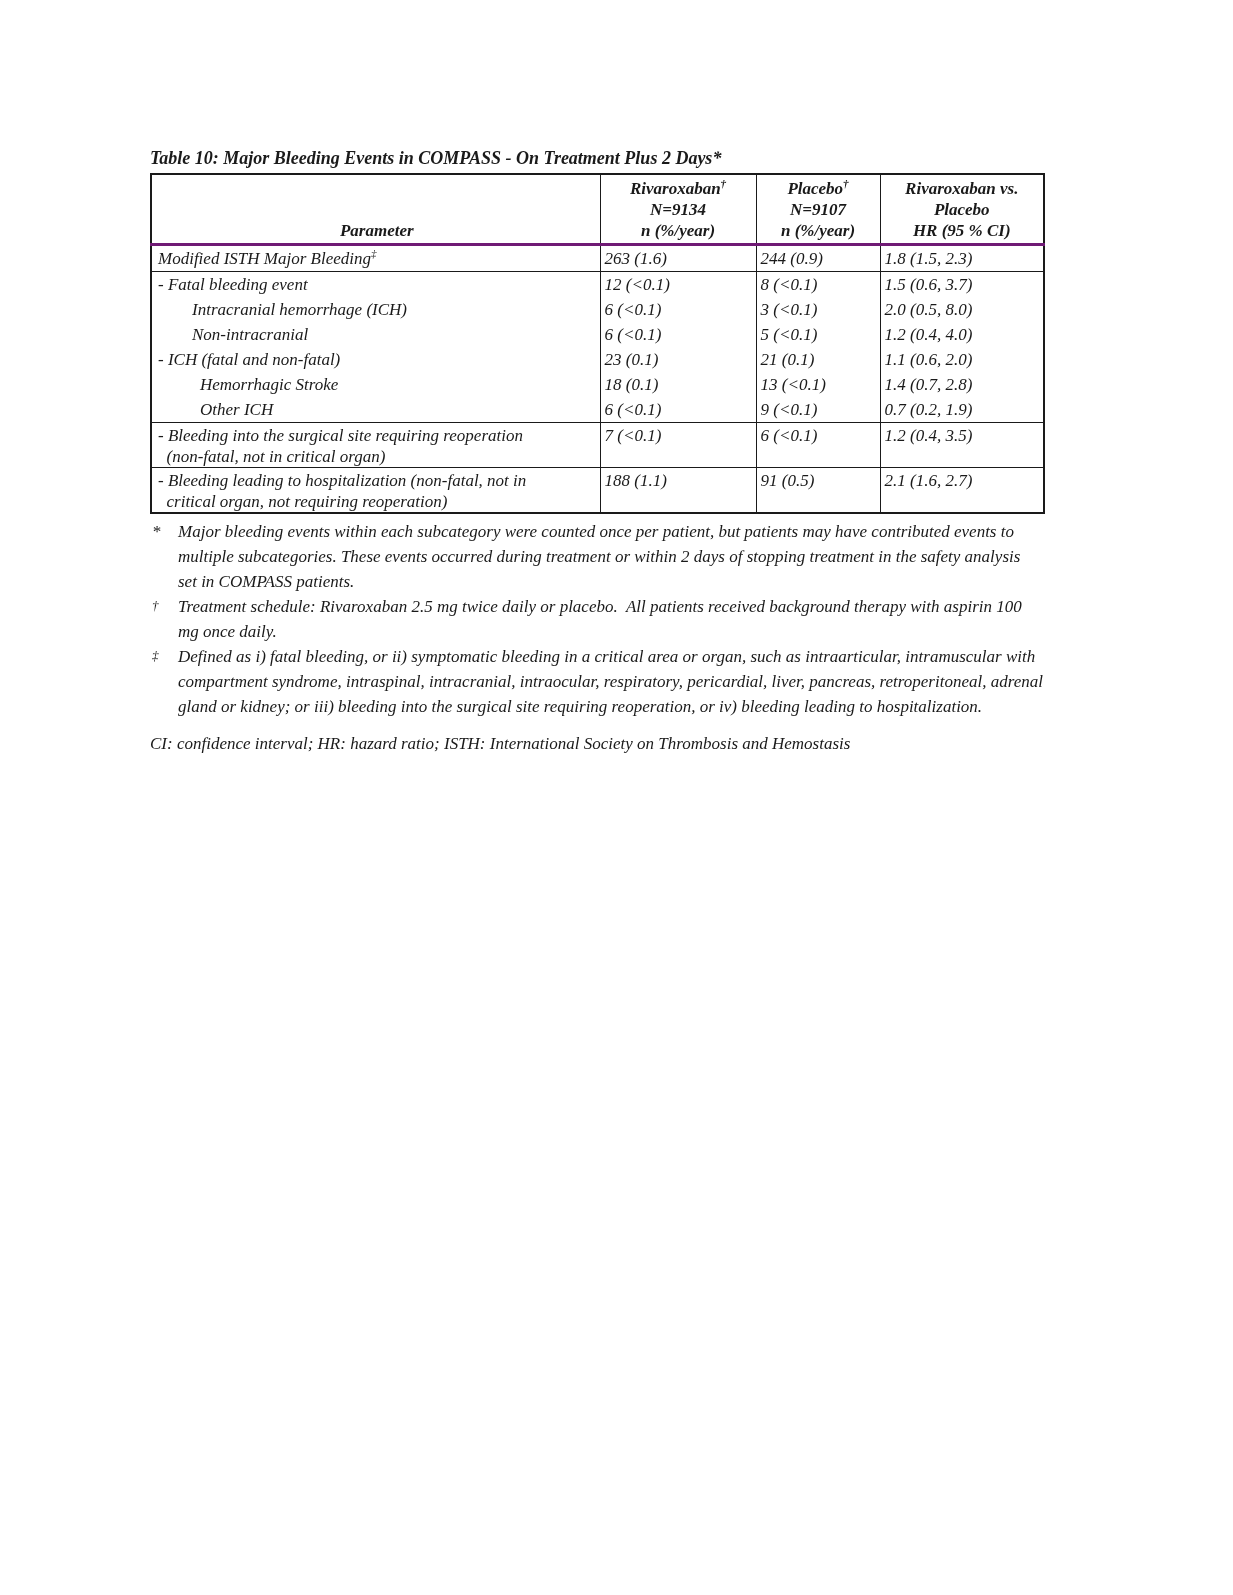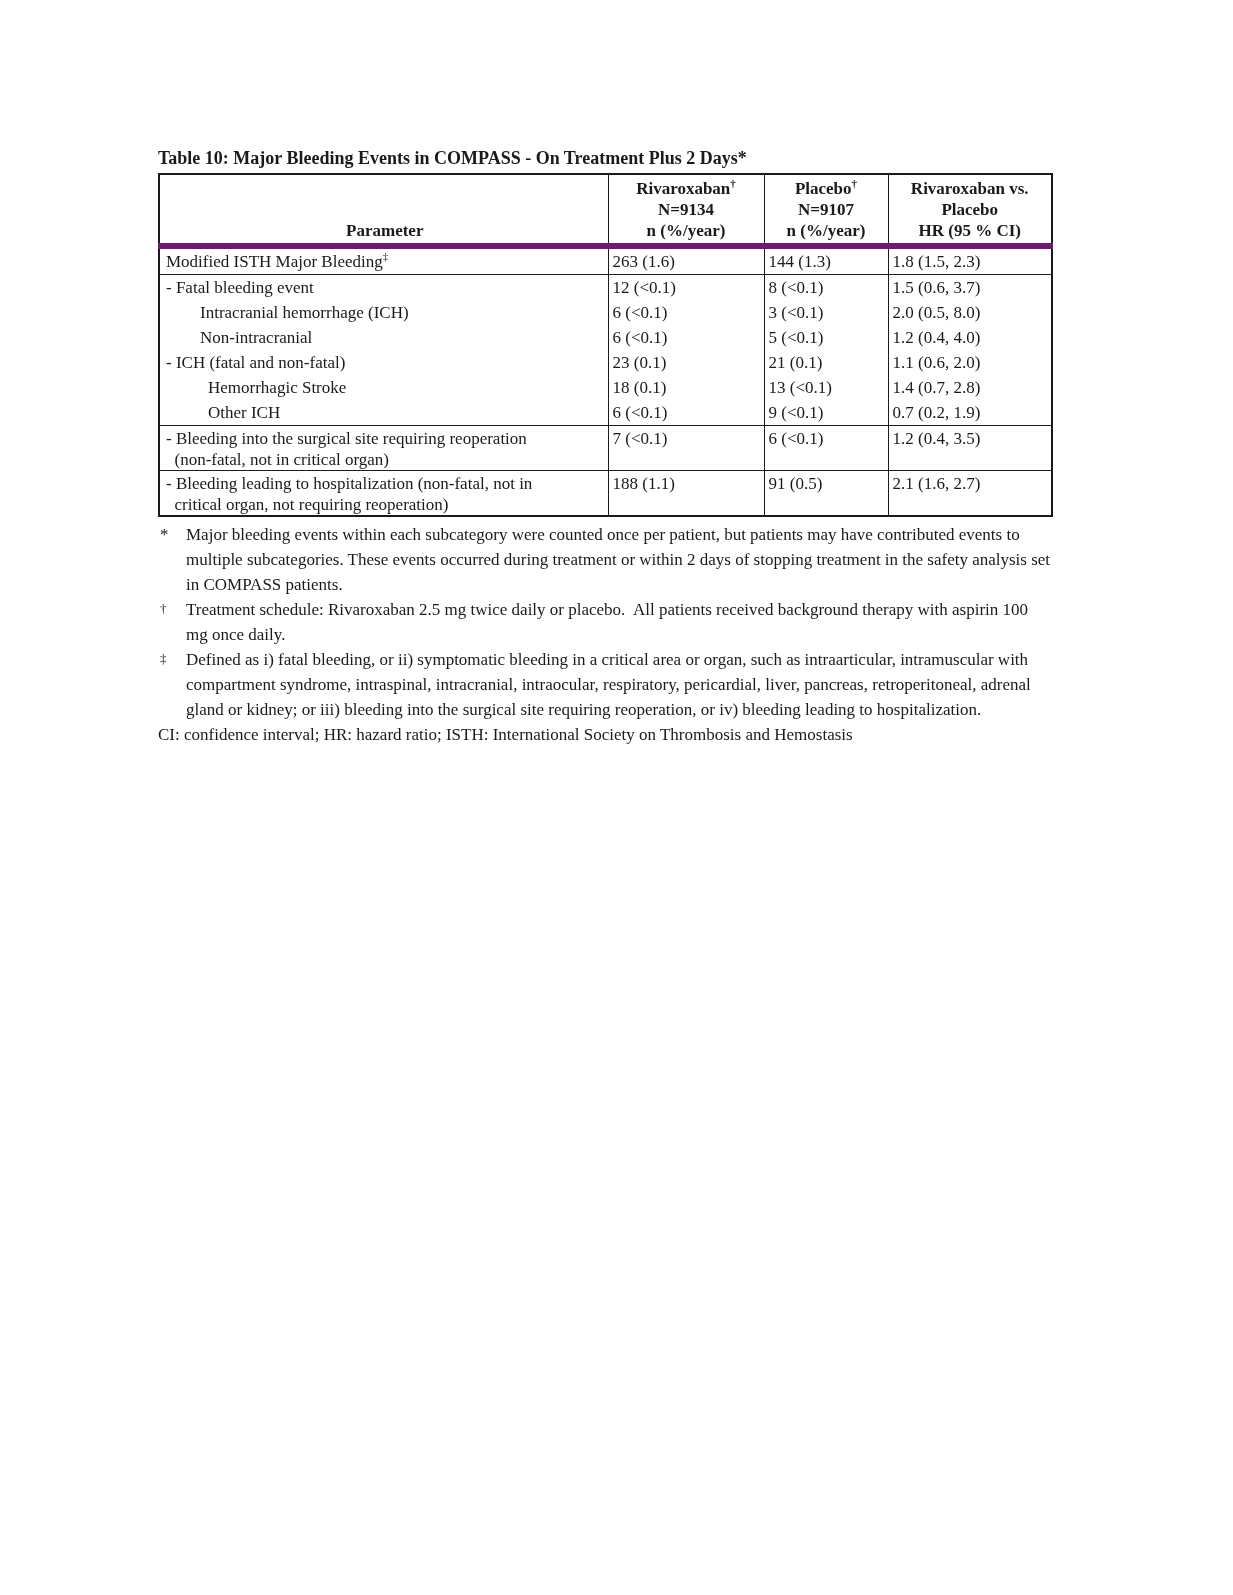--- a/index.html
+++ b/index.html
@@ -8,23 +8,24 @@
     position: relative;
     width: 1233px;
     height: 1595px;
     background: #ffffff;
     font-family: "Liberation Serif", "DejaVu Serif", serif;
     color: #1a1a1a;
     overflow: hidden;
   }
   .content {
     position: absolute;
-    left: 158px;
+    left: 150px;
     top: 147px;
     width: 893px;
+    font-style: italic;
   }
   .doc-title {
     font-size: 18px;
     font-weight: bold;
     line-height: 22px;
     margin-bottom: 4px;
     white-space: nowrap;
   }
   table.data-table {
     border-collapse: collapse;
@@ -34,21 +35,21 @@
     line-height: 21px;
     border: 2px solid #1a1a1a;
   }
   table.data-table th,
   table.data-table td {
     border-left: 1px solid #1a1a1a;
     border-right: 1px solid #1a1a1a;
     vertical-align: top;
   }
   table.data-table thead th {
-    border-bottom: 6px solid #701a75;
+    border-bottom: 3px solid #701a75;
     font-weight: bold;
     vertical-align: bottom;
     padding: 3px 4px 2px 4px;
     margin-top: 24px;
   }
   th.param-h { text-align: center; padding-left: 6px !important; }
   th.col-h { text-align: center; }
   th.col-h .hline { display: block; }
   td.param {
     text-align: left;
@@ -64,21 +65,21 @@
   sup { font-size: 11px; line-height: 0; }
   .footnotes { margin-top: 5px; font-size: 17px; line-height: 25px; }
   .footnote { display: flex; }
   .fsym {
     flex: none;
     width: 28px;
     padding-left: 2px;
   }
   .fsym.raised { font-size: 13px; position: relative; top: -1px; }
   .ftext { flex: 1; white-space: pre-wrap; }
-  .abbrev-line { margin-top: 0px; }
+  .abbrev-line { margin-top: 12px; }
 </style>
 </head>
 <body>
 
 <div class="page">
   <div class="content">
 
     <div class="doc-title">Table 10: Major Bleeding Events in COMPASS - On Treatment Plus 2 Days*</div>
 
     <table class="data-table">
@@ -105,21 +106,21 @@
             <span class="hline">Rivaroxaban vs.</span>
             <span class="hline">Placebo</span>
             <span class="hline">HR (95 % CI)</span>
           </th>
         </tr>
       </thead>
       <tbody>
         <tr>
           <td class="param"><span>Modified ISTH Major Bleeding</span><sup>‡</sup></td>
           <td class="val">263 (1.6)</td>
-          <td class="val">144 (1.3)</td>
+          <td class="val">244 (0.9)</td>
           <td class="val">1.8 (1.5, 2.3)</td>
         </tr>
         <tr class="group-start">
           <td class="param">- Fatal bleeding event</td>
           <td class="val">12 (&lt;0.1)</td>
           <td class="val">8 (&lt;0.1)</td>
           <td class="val">1.5 (0.6, 3.7)</td>
         </tr>
         <tr>
           <td class="param ind1">Intracranial hemorrhage (ICH)</td>

